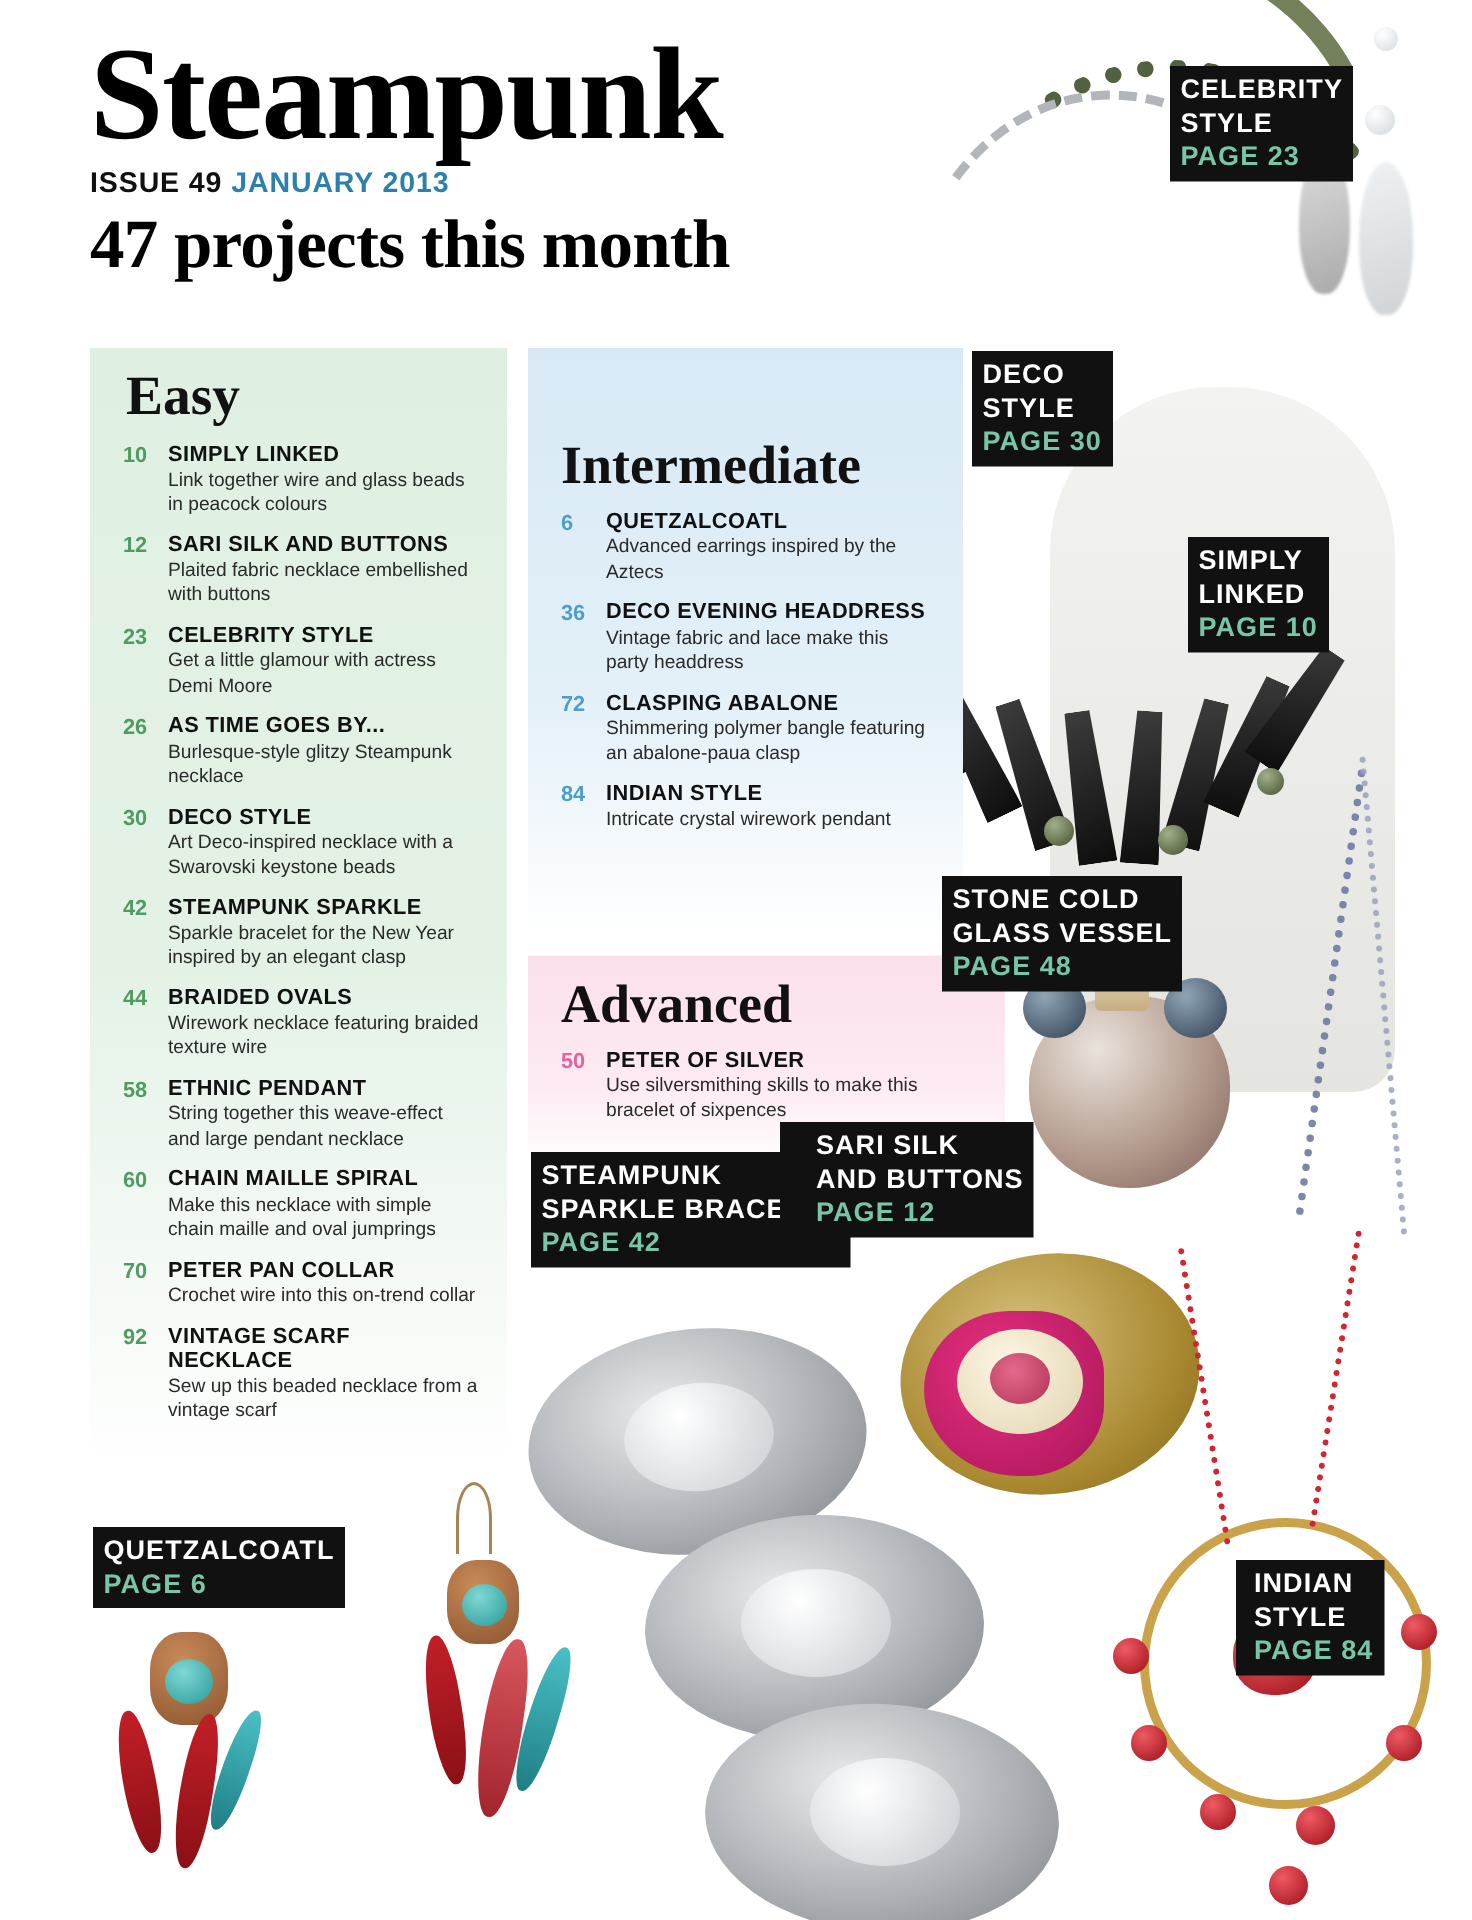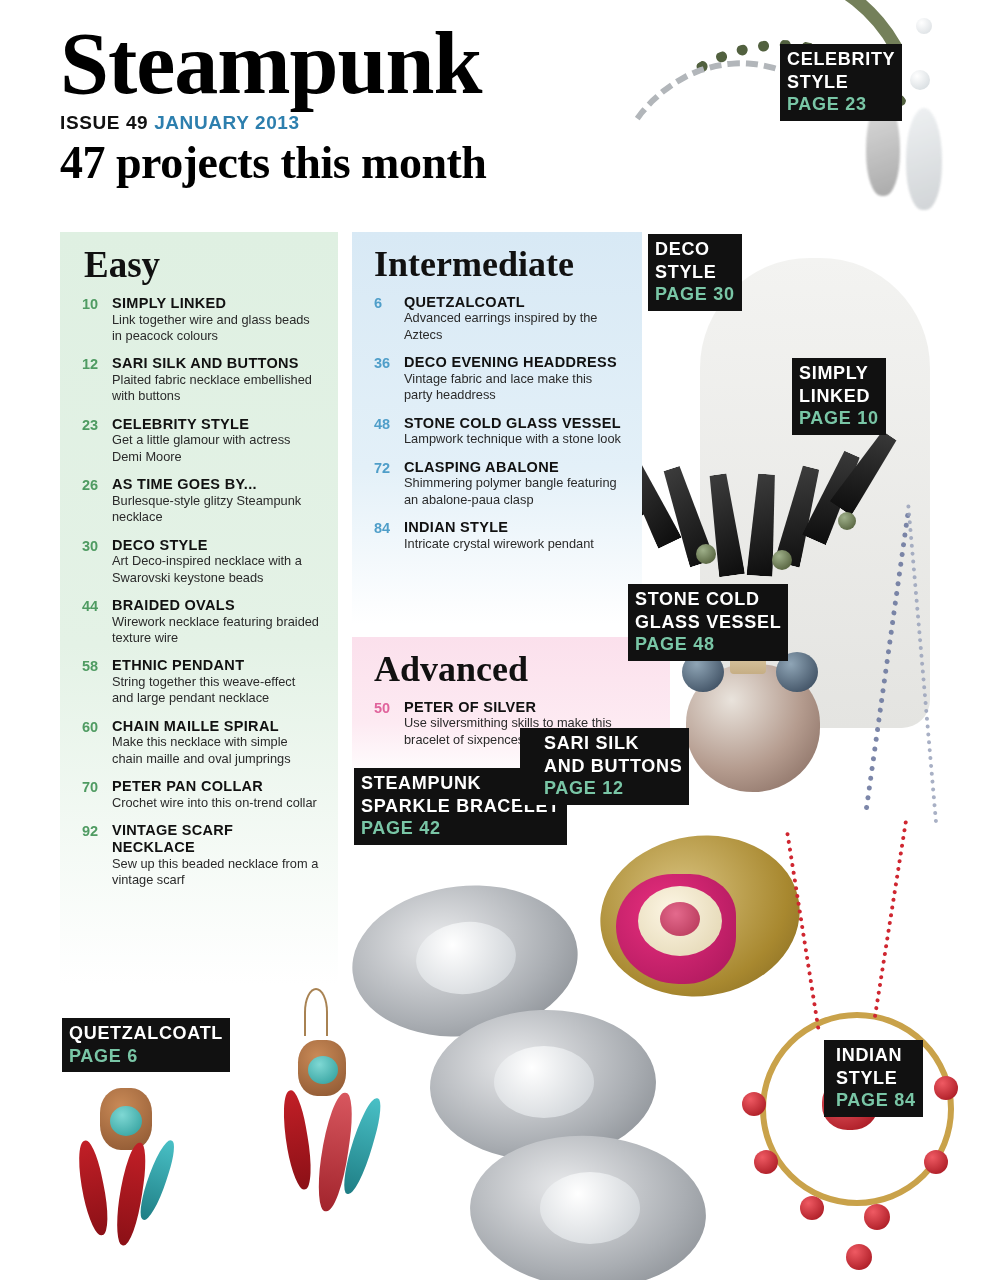--- a/index.html
+++ b/index.html
@@ -98,21 +98,21 @@
 
   .col-head {
     font-family: "Liberation Serif", serif;
     font-weight: bold;
     font-size: 37px;
     line-height: 1.05;
     margin: 0 0 10px 0;
     color: #111;
   }
   .col-easy .col-head { margin-left: 2px; }
-  .col-inter .col-head { font-size: 36px; }
+  .col-inter .col-head { font-size: 36px; margin-top: 46px; }
   .col-adv .col-head { font-size: 36px; }
 
   .entry {
     display: flex;
     margin-bottom: 11px;
     align-items: flex-start;
   }
   .entry .pg {
     flex: 0 0 30px;
     font-size: 14.5px;
@@ -291,20 +291,27 @@
       </div>
     </div>
     <div class="entry">
       <div class="pg">30</div>
       <div class="body">
         <div class="ttl">DECO STYLE</div>
         <div class="dsc">Art Deco-inspired necklace with a Swarovski keystone beads</div>
       </div>
     </div>
     <div class="entry">
+      <div class="pg">42</div>
+      <div class="body">
+        <div class="ttl">STEAMPUNK SPARKLE</div>
+        <div class="dsc">Sparkle bracelet for the New Year inspired by an elegant clasp</div>
+      </div>
+    </div>
+    <div class="entry">
       <div class="pg">44</div>
       <div class="body">
         <div class="ttl">BRAIDED OVALS</div>
         <div class="dsc">Wirework necklace featuring braided texture wire</div>
       </div>
     </div>
     <div class="entry">
       <div class="pg">58</div>
       <div class="body">
         <div class="ttl">ETHNIC PENDANT</div>
@@ -342,27 +349,20 @@
       <div class="body">
         <div class="ttl">QUETZALCOATL</div>
         <div class="dsc">Advanced earrings inspired by the Aztecs</div>
       </div>
     </div>
     <div class="entry">
       <div class="pg">36</div>
       <div class="body">
         <div class="ttl">DECO EVENING HEADDRESS</div>
         <div class="dsc">Vintage fabric and lace make this party headdress</div>
-      </div>
-    </div>
-    <div class="entry">
-      <div class="pg">48</div>
-      <div class="body">
-        <div class="ttl">STONE COLD GLASS VESSEL</div>
-        <div class="dsc">Lampwork technique with a stone look</div>
       </div>
     </div>
     <div class="entry">
       <div class="pg">72</div>
       <div class="body">
         <div class="ttl">CLASPING ABALONE</div>
         <div class="dsc">Shimmering polymer bangle featuring an abalone-paua clasp</div>
       </div>
     </div>
     <div class="entry">
@@ -408,21 +408,21 @@
     <span>GLASS VESSEL</span>
     <span class="pagenum">PAGE 48</span>
   </div>
 
   <div class="tag" style="left:354px;top:768px;">
     <span>STEAMPUNK</span><br>
     <span>SPARKLE BRACELET</span>
     <span class="pagenum">PAGE 42</span>
   </div>
 
-  <div class="tag" style="left:520px;top:728px;padding-left:24px;">
+  <div class="tag" style="left:520px;top:748px;padding-left:24px;">
     <span>SARI SILK</span><br>
     <span>AND BUTTONS</span>
     <span class="pagenum">PAGE 12</span>
   </div>
 
   <div class="tag" style="left:824px;top:1040px;padding-left:12px;">
     <span>INDIAN</span><br>
     <span>STYLE</span>
     <span class="pagenum">PAGE 84</span>
   </div>

